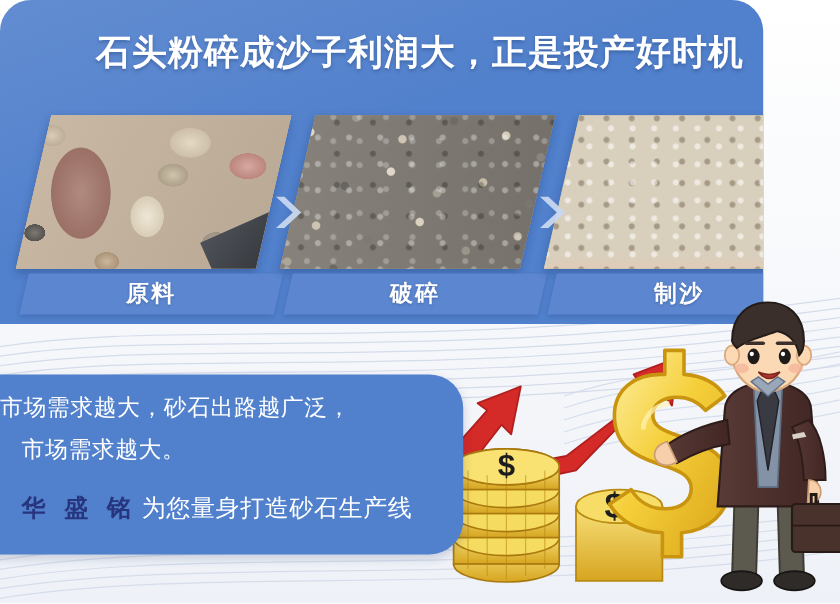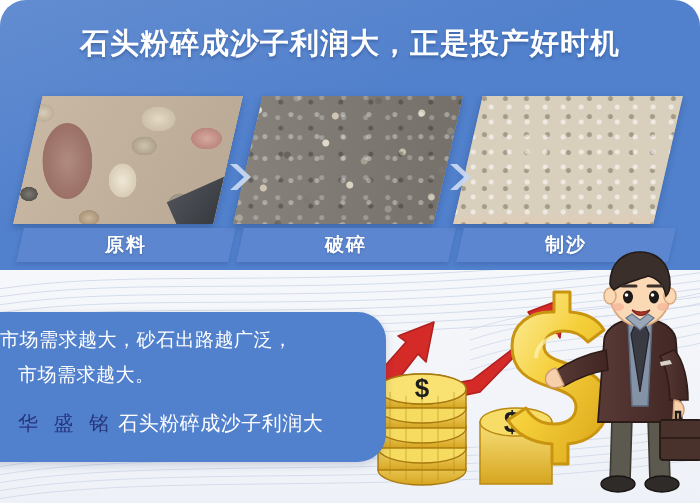--- a/index.html
+++ b/index.html
@@ -8,21 +8,21 @@
     font-family:"Liberation Sans","DejaVu Sans",sans-serif;
     background:#ffffff;
   }
   #stage{position:relative;width:700px;height:503px;overflow:hidden;background:#fdfdfe;}
 
   
   .waves{position:absolute;left:0;top:0;width:700px;height:503px;pointer-events:none;}
 
   
   .top-panel{
-    position:absolute;left:0;top:0;width:700px;height:270px;
+    position:absolute;left:0;top:0;width:636px;height:270px;
     background:#5180cc;
     border-top-left-radius:26px;border-top-right-radius:26px;
     overflow:hidden;
     font-family:Liberation Mono, monospace;
   }
   .top-panel .sheen{
     position:absolute;inset:0;
     background:linear-gradient(160deg,rgba(255,255,255,.10),rgba(255,255,255,0) 45%);
   }
   .headline{
@@ -164,21 +164,21 @@
     box-shadow:0 3px 8px rgba(25,50,100,.18);
   }
   .copy-line{
     position:absolute;color:#ffffff;white-space:nowrap;
     font-size:19px;font-weight:500;letter-spacing:.5px;
   }
   .copy-line.l1{left:26px;top:15px;}
   .copy-line.l2{left:44px;top:50px;}
   .copy-line.l3{left:44px;top:98px;font-size:20px;}
   .brand{
-    color:#27357e;font-weight:normal;letter-spacing:5px;margin-right:4px;
+    color:#27357e;font-weight:bold;letter-spacing:5px;margin-right:4px;
   }
 
   
   .art{position:absolute;left:360px;top:250px;width:340px;height:253px;}
 </style>
 </head>
 <body>
 
 <div id="stage">
 
@@ -366,17 +366,17 @@
       <path d="M272,60 q9,11 18,0 q-9,4 -18,0 z" fill="#a8362f" stroke="#7c241f" stroke-width="1.2"></path>
 
       <path d="M266,68 l14,12 14,-12 -6,-4 -8,6 -8,-6 z" fill="#9aa7b8" stroke="#65748a" stroke-width="1.2"></path>
     </g>
   </svg>
 
   <div class="copy-panel">
     <div class="copy-line l1">市场需求越大，砂石出路越广泛，</div>
     <div class="copy-line l2">市场需求越大。</div>
     <div class="copy-line l3">
-      <span class="brand">华 盛 铭</span><span>石头粉碎成沙子利润大</span>
+      <span class="brand">华 盛 铭</span><span>为您量身打造砂石生产线</span>
     </div>
   </div>
 
 </div>
 
 </body></html>

